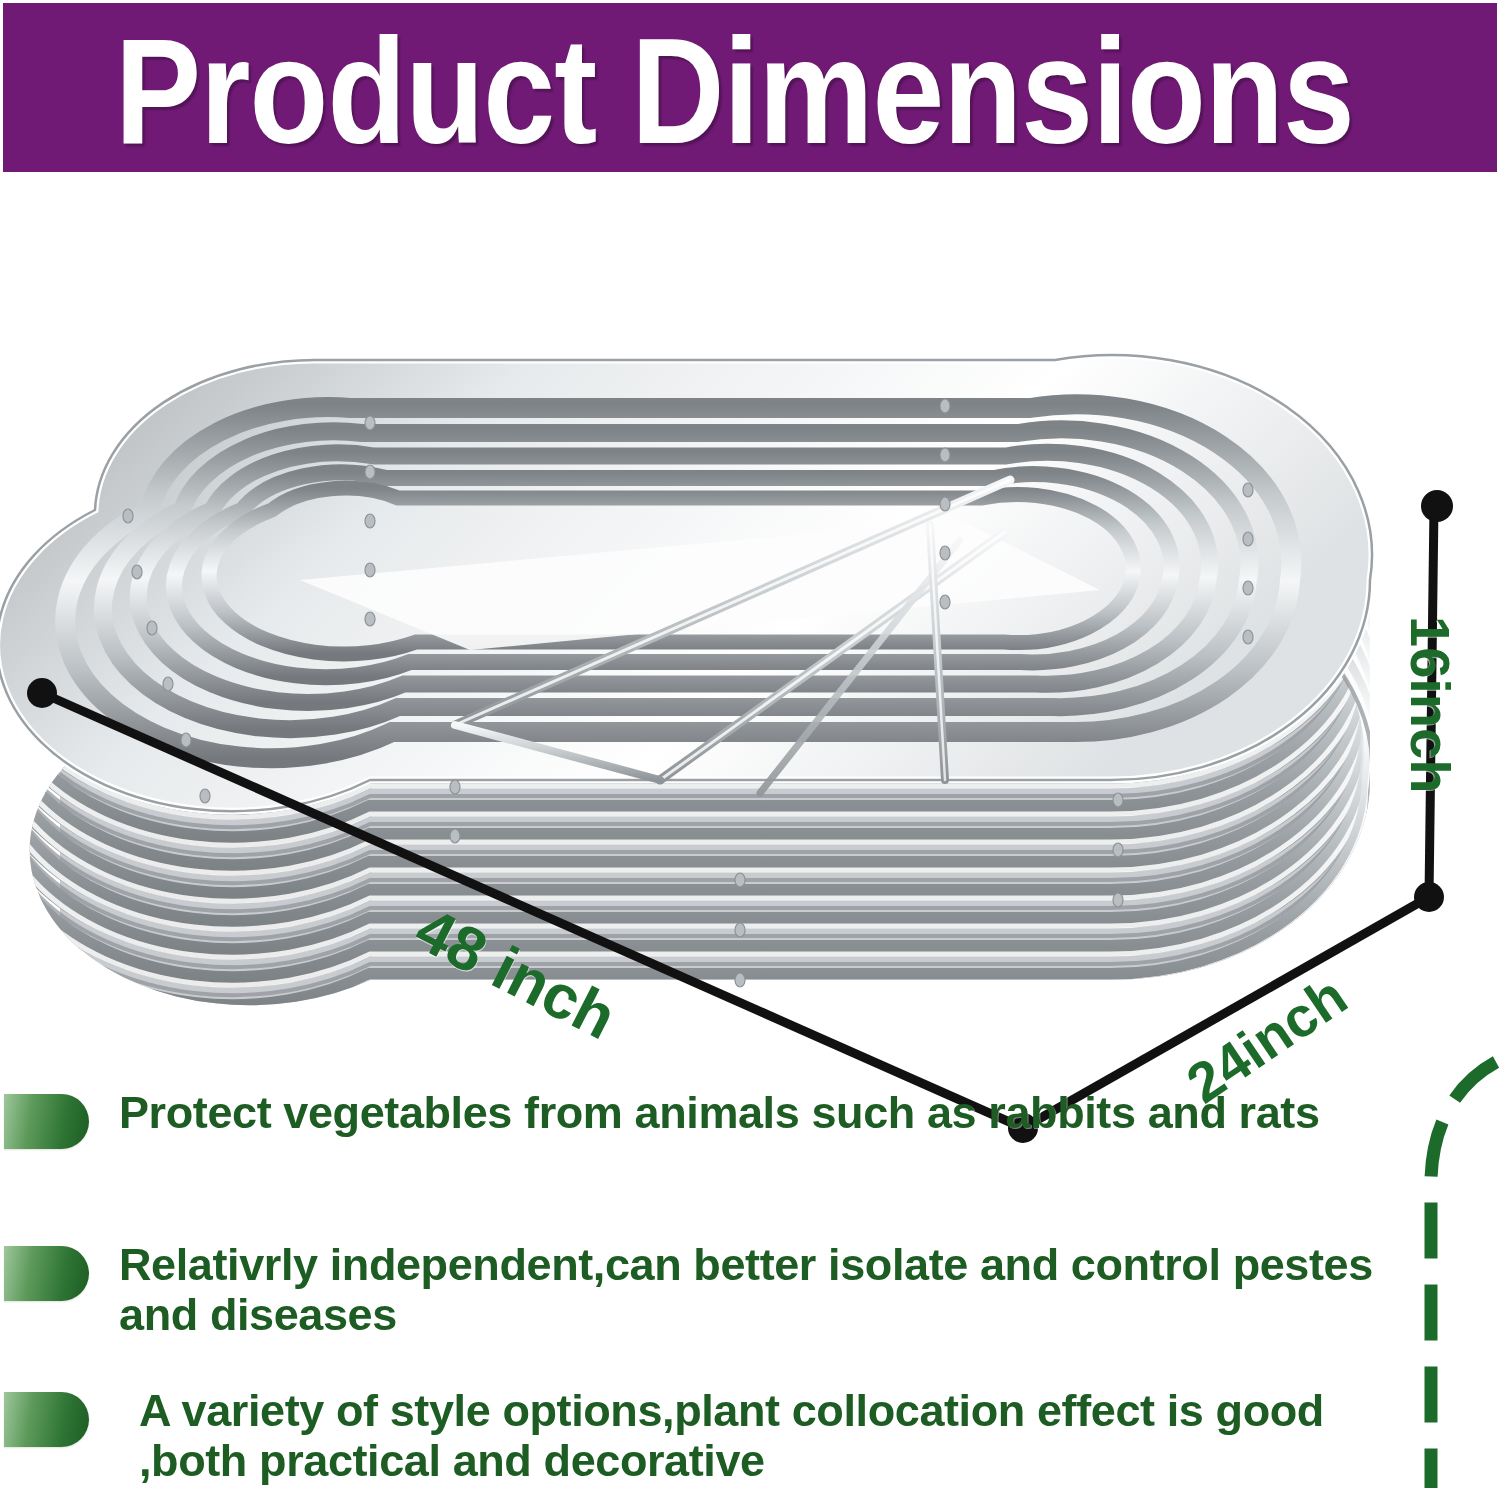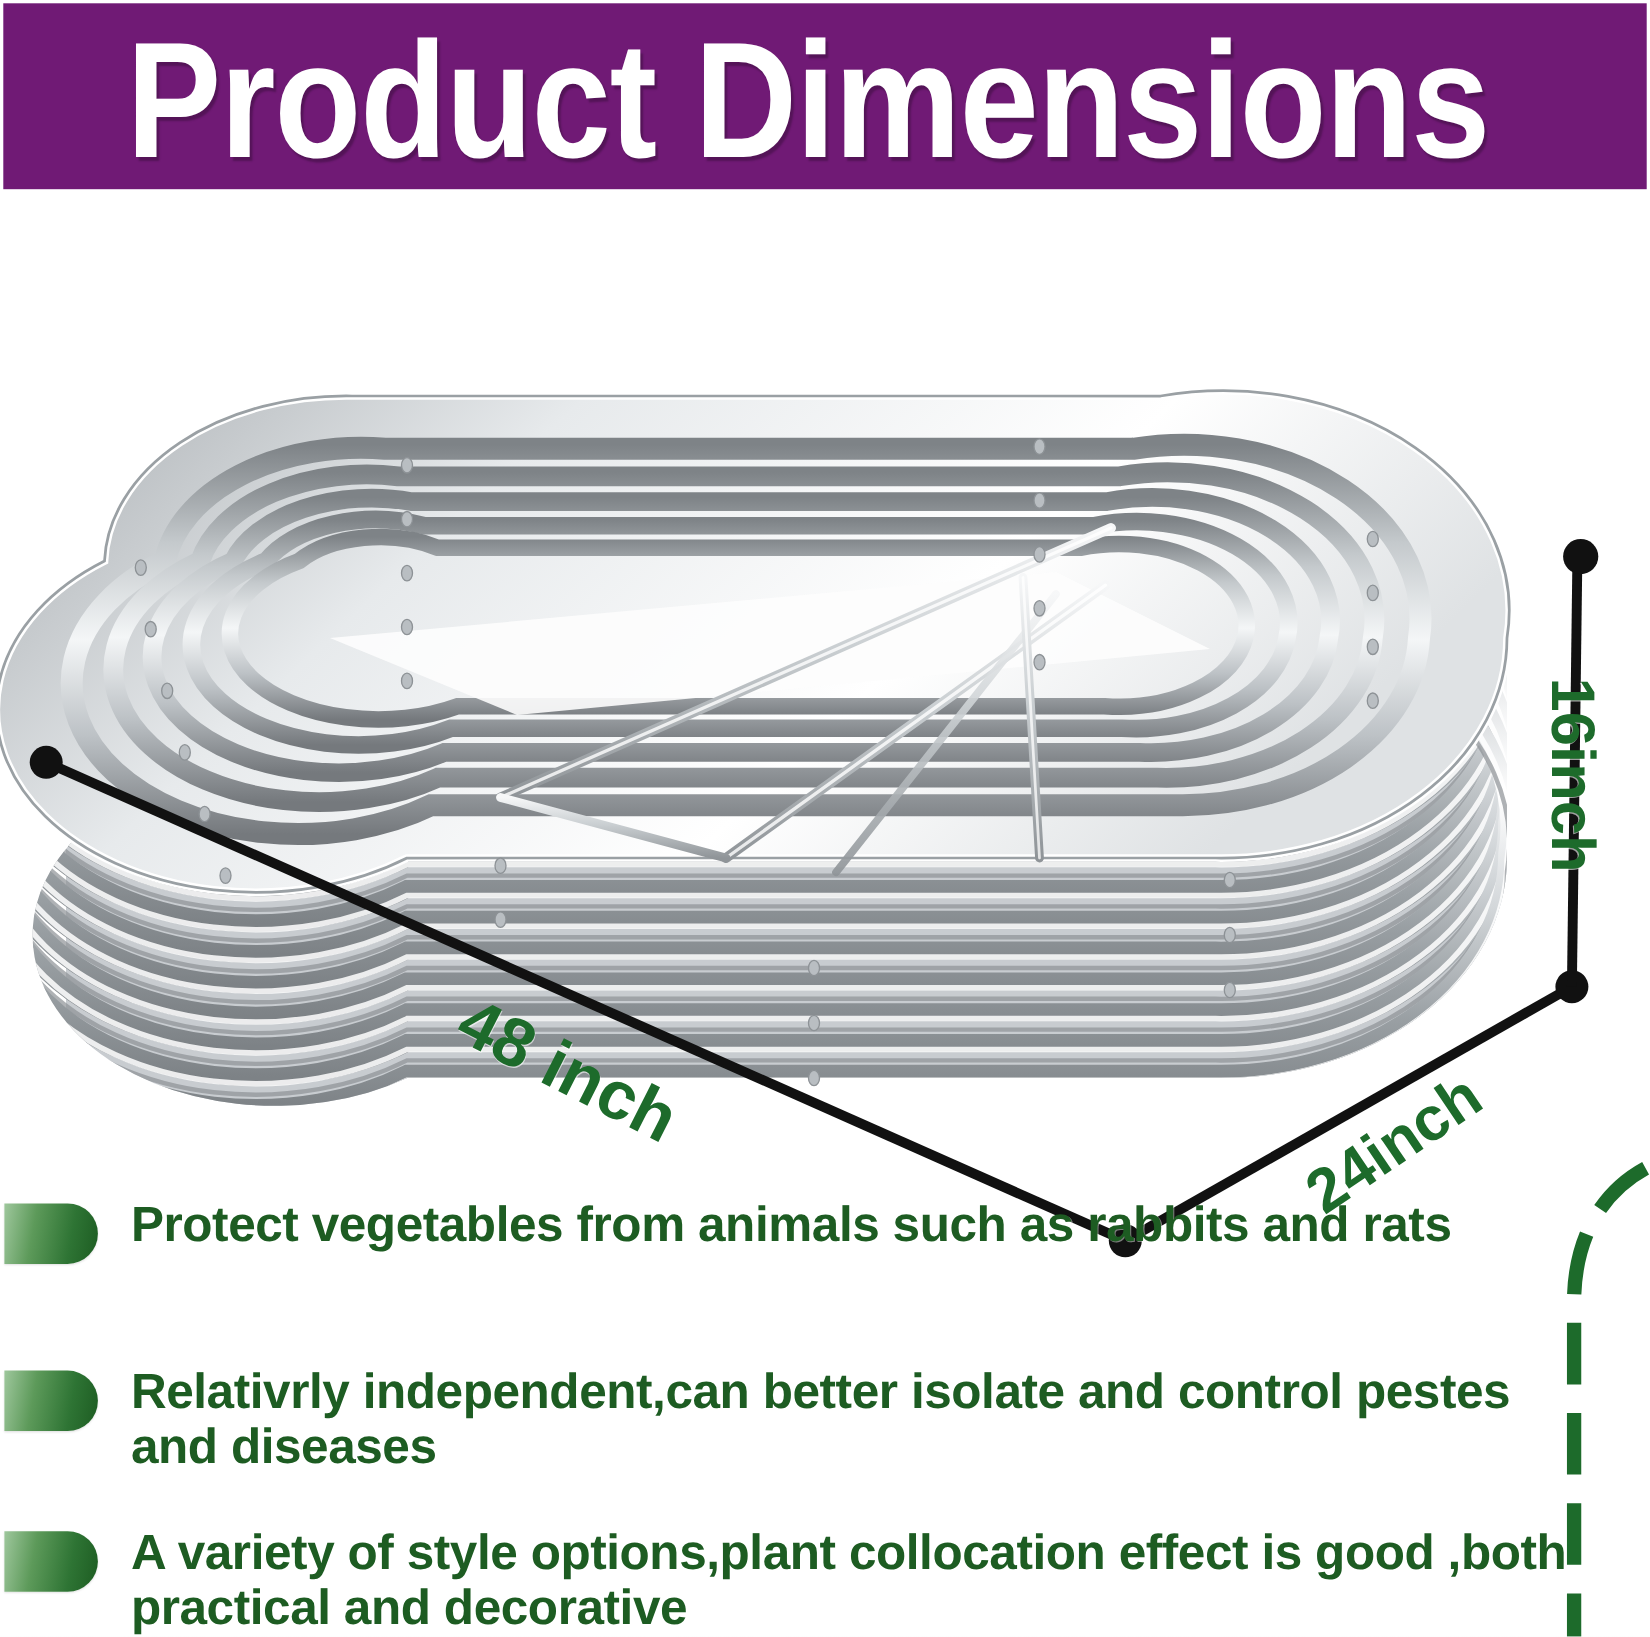--- a/index.html
+++ b/index.html
@@ -96,21 +96,21 @@
   
   #features{
     position:absolute;left:4px;top:1070px;width:1293px;height:418px;z-index:8;
   }
   .feature-row{
     position:absolute;left:0;width:1420px;
     display:flex;align-items:flex-start;
   }
   #feature-0{top:18px;}
   #feature-1{top:170px;}
-  #feature-2{top:316px;}
+  #feature-2{top:316px;gap:20px;}
 
   .bullet-pill{
     flex:0 0 auto;
     width:85px;height:55px;
     margin-top:6px;
     border-radius:0 30px 30px 0;
     background:linear-gradient(100deg,#9ec79c 0%,#5d9a5a 32%,#2e7434 70%,#1d5c22 100%);
     box-shadow:0 1px 2px rgba(0,0,0,.12);
   }
   .feature-text{

